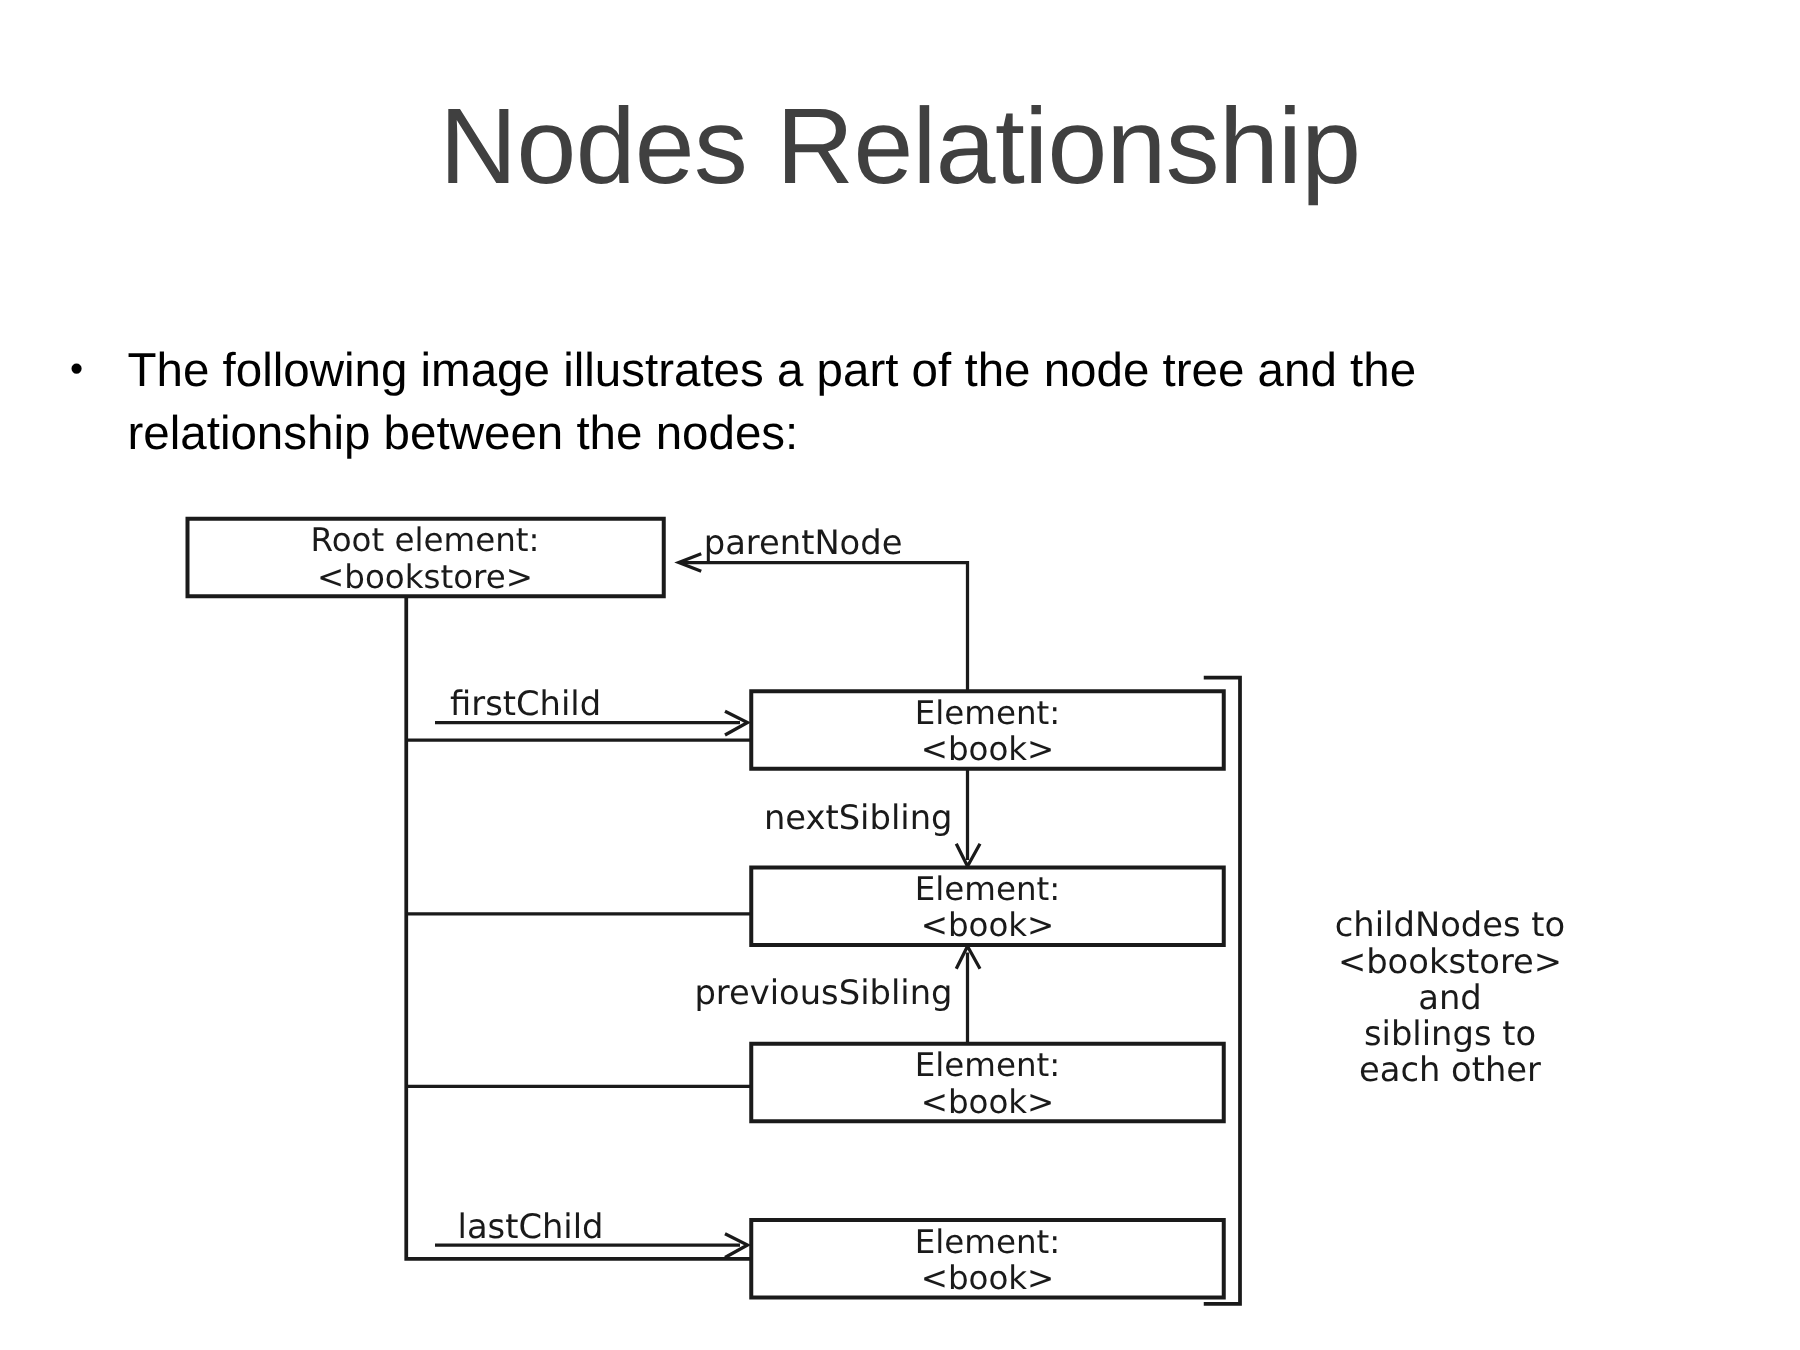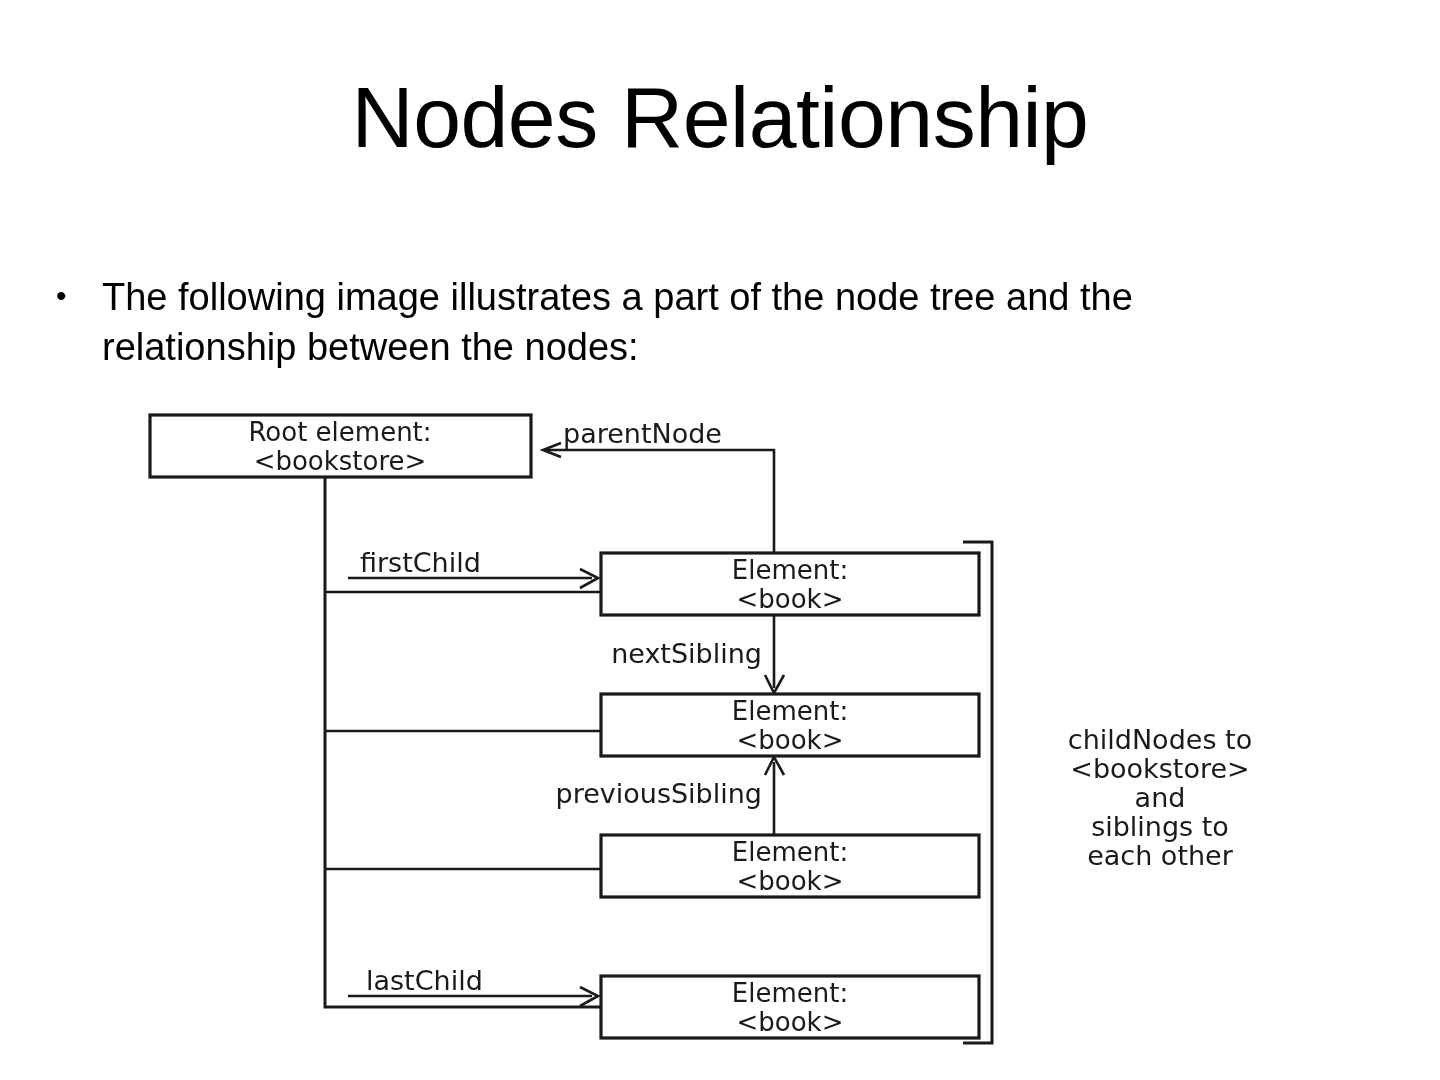--- a/index.html
+++ b/index.html
@@ -21,21 +21,21 @@
     position: absolute;
     left: 0;
     top: 72px;
     width: 1440px;
     text-align: center;
     font-family: "Liberation Sans", sans-serif;
     font-size: 86px;
     font-weight: 400;
     letter-spacing: -0.5px;
     line-height: 1.05;
-    color: #000000;
+    color: #404040;
     white-space: nowrap;
   }
 
   
   #bullet-list {
     position: absolute;
     left: 48px;
     top: 272px;
     width: 1220px;
   }

